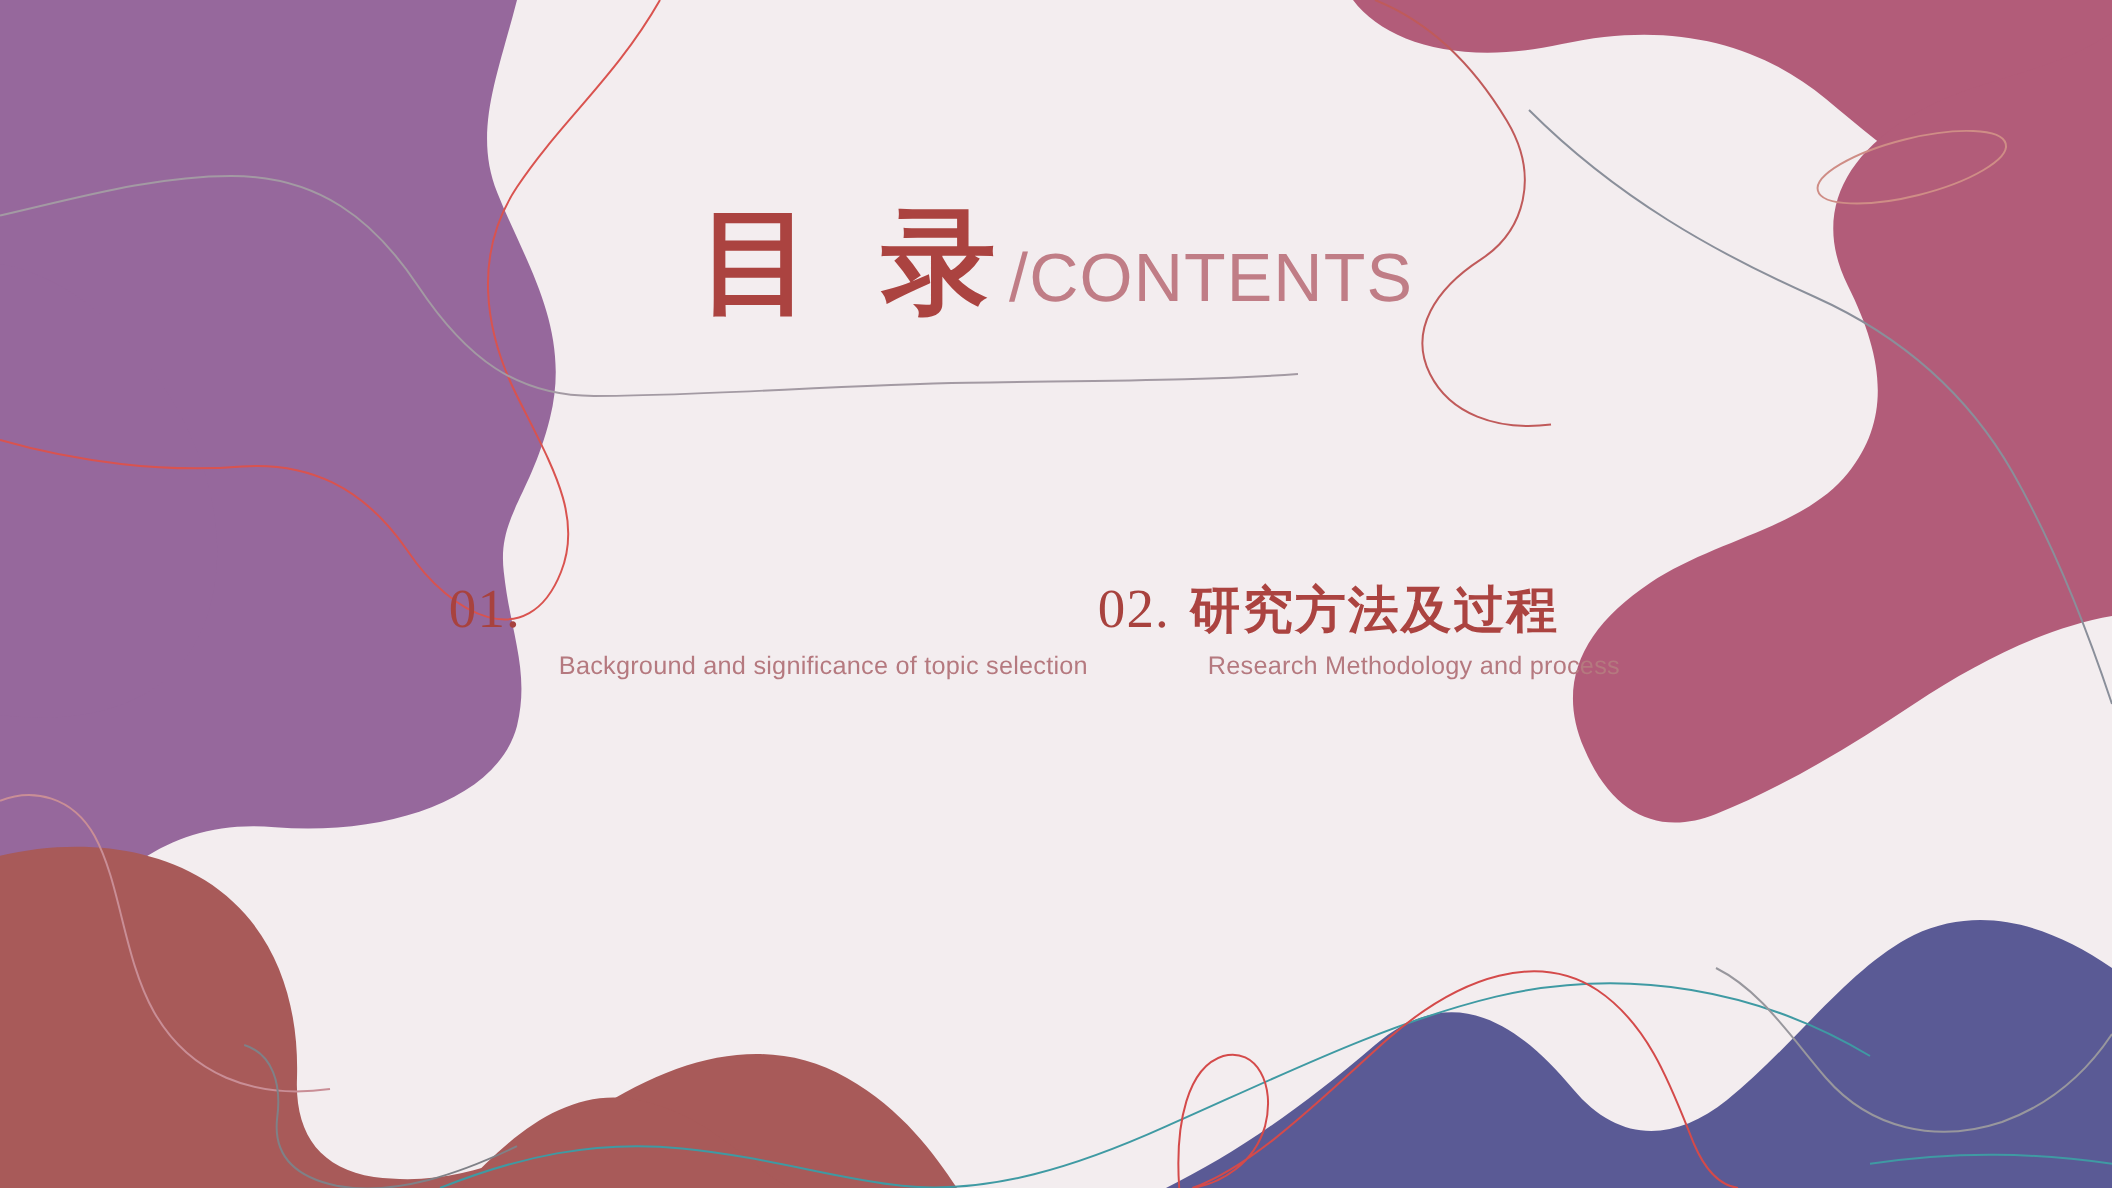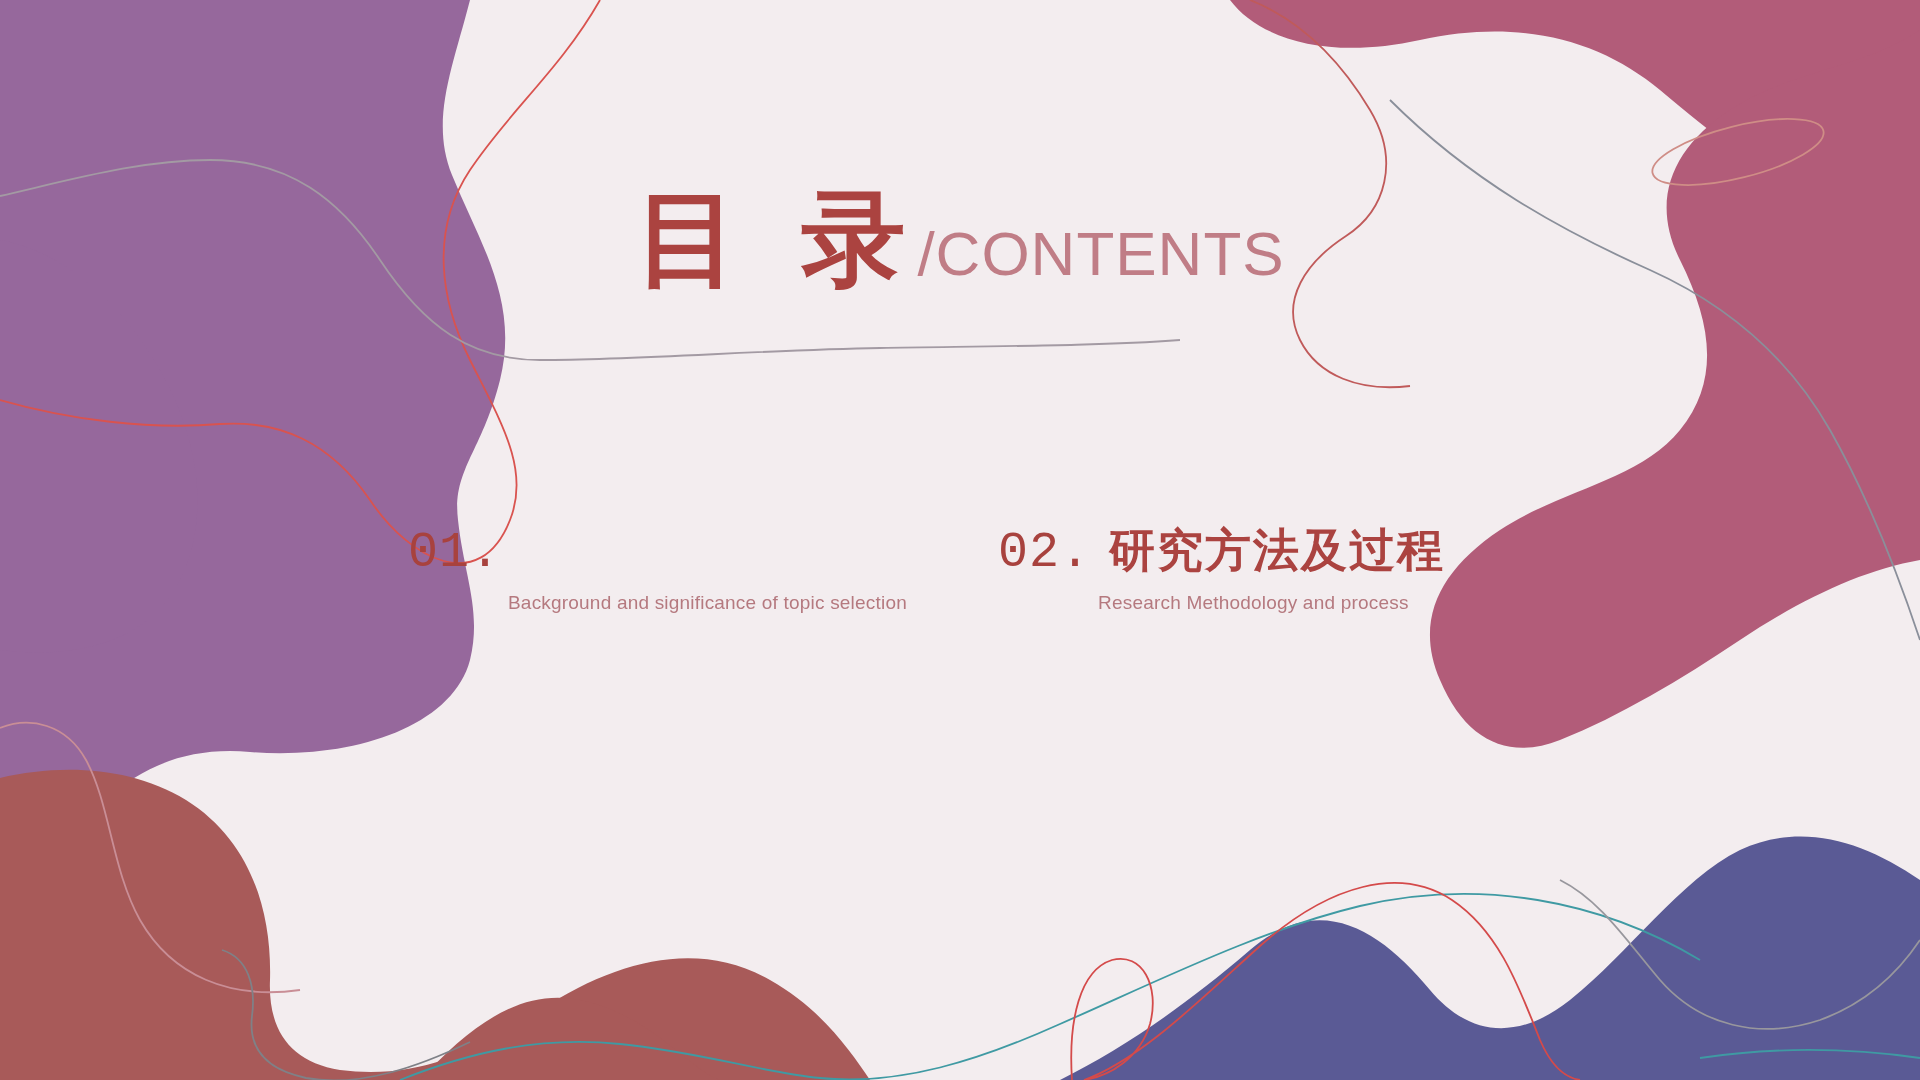--- a/index.html
+++ b/index.html
@@ -79,39 +79,39 @@
   .toc-cell {
     width: 590px;
     box-sizing: border-box;
   }
   .toc-head {
     display: flex;
     align-items: baseline;
     white-space: nowrap;
   }
   .toc-num {
-    font-family: Liberation Mono, monospace;
+    font-family: Liberation Serif, serif;
     font-size: 50px;
     font-weight: 400;
     color: #a8423e;
     letter-spacing: 1px;
     line-height: 1;
   }
   .toc-cn {
     font-family: "Liberation Serif", "DejaVu Serif", serif;
     font-size: 46px;
     font-weight: bold;
     color: #ab4340;
     letter-spacing: 2px;
     line-height: 1;
     margin-left: 18px;
   }
   .toc-en {
     font-family: "Liberation Sans", sans-serif;
-    font-size: 19px;
+    font-size: 23px;
     font-weight: 400;
     color: #b5797f;
     letter-spacing: 0.2px;
     margin-top: 14px;
     margin-left: 100px;
     white-space: nowrap;
   }
 </style>
 </head>
 <body>

